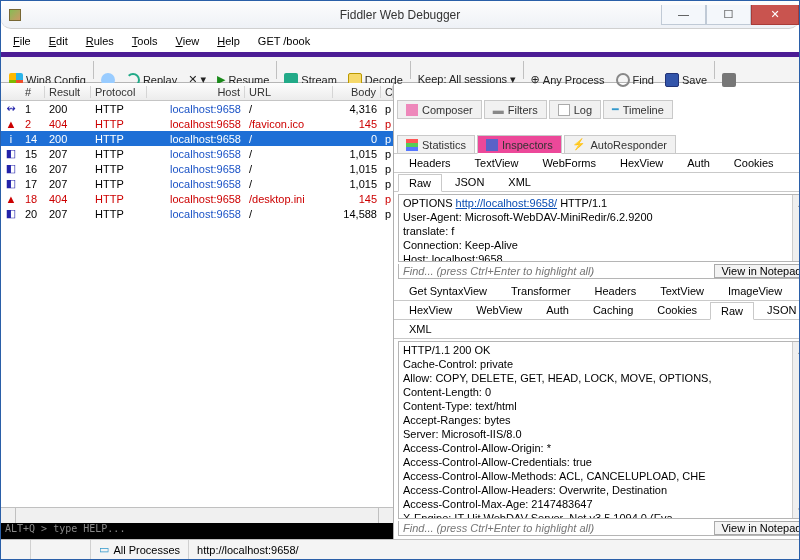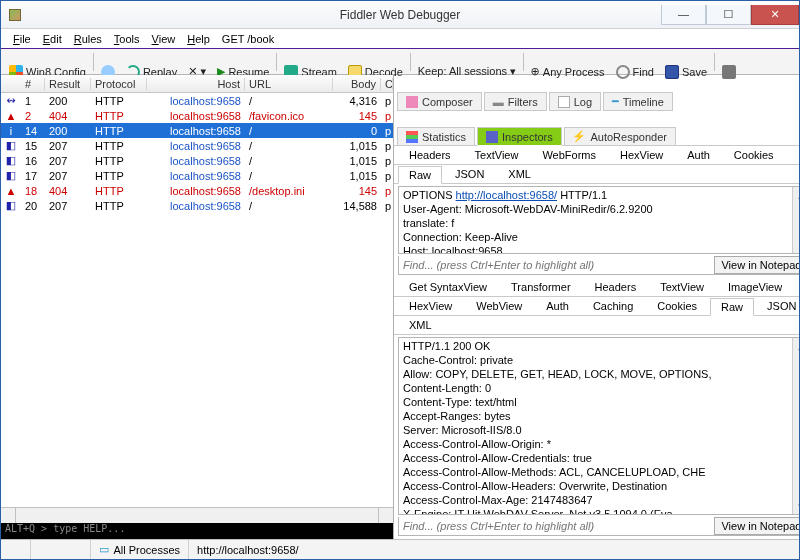--- a/index.html
+++ b/index.html
@@ -1,22 +1,22 @@
 <!DOCTYPE html>
 <html><head>
 <meta charset="utf-8">
 <style>
 * { box-sizing: border-box; margin: 0; padding: 0; font-family: "Segoe UI", Tahoma, sans-serif; font-size: 11px; }
 body { width: 800px; height: 560px; background: #fff; overflow: hidden; display: flex; flex-direction: column; border: 1px solid #2a5fa8; }
-.titlebar { height: 28px; background: linear-gradient(180deg,#fdfdfd,#eef1f6); display:flex; align-items:center; padding-left:8px; position:relative; border-bottom:1px solid #d0d0d0;}
+.titlebar { height: 28px; background: linear-gradient(180deg,#fdfdfd,#eef1f6); display:flex; align-items:center; padding-left:8px; position:relative; border-bottom:1px solid #d0d0d0;border-radius:10px;}
 .titlebar .title { position:absolute; left:0; right:0; text-align:center; font-size:12px; color:#333; pointer-events:none;}
 .titlebar .winbtns { margin-left:auto; display:flex; }
 .winbtn { width:45px; height:20px; display:flex; align-items:center; justify-content:center; border:1px solid #c0cad6; border-top:none; background:#f4f7fb; color:#333; }
 .winbtn.close { background:#c9544f; border-color:#a83c38; color:#fff; width:48px;}
-.menubar { height:20px; display:flex; align-items:center; padding:0 6px; gap:0; border-bottom:1px solid #4c1d95;}
+.menubar { height:28px; display:flex; align-items:center; padding:0 6px; gap:6px; border-bottom:5px solid #4c1d95;}
 .menubar .menu { padding:1px 6px; cursor:default;}
 .menubar .menu u { text-decoration:underline; }
 .toolbar { height:26px; display:flex; align-items:center; border-bottom:1px solid #b5b5b5; background:#f4f4f4; padding:0 3px; gap:1px;}
 .toolbar .tb { display:flex; align-items:center; gap:3px; padding:2px 5px; color:#222; white-space:nowrap;margin-top:20px;}
 .toolbar .sep { width:1px; height:18px; background:#c0c0c0; margin:0 1px;}
 .toolbar .ico { width:14px; height:14px; display:inline-block; border-radius:2px;}
 .content { flex:1; display:flex; min-height:0;}
 .leftpane { width:393px; display:flex; flex-direction:column; border-right:1px solid #b0b0b0; min-height:0;}
 .grid-head, .grid-row { display:flex; align-items:center;}
 .grid-head { background:linear-gradient(180deg,#fdfdfd,#ececec); border-bottom:1px solid #c5c5c5; height:18px;}
@@ -29,21 +29,21 @@
 .grid-row.err { color:#c00; }
 .grid-row .c-host { color:#1b53c6;} .grid-row.err .c-host{color:#c00;} .grid-row.sel .c-host{color:#fff;}
 .grid-scroll { height:16px; background:#f0f0f0; border-top:1px solid #c0c0c0; position:relative;}
 .grid-scroll::before{content:"";position:absolute;left:0;width:14px;height:100%;border-right:1px solid #c0c0c0;}
 .grid-scroll::after{content:"";position:absolute;right:0;width:14px;height:100%;border-left:1px solid #c0c0c0;}
 .cmdline { height:16px; background:#000; color:#888; padding:0 4px; font-family:Consolas,monospace; font-size:10px;}
 .rightpane { flex:1; display:flex; flex-direction:column; min-height:0;}
 .tabrow { display:flex; flex-wrap:wrap; padding:0 2px;}
 .tabrow.bottom-border{border-bottom:1px solid #c9c9c9;}
 .tab { padding:2px 8px; border:1px solid #c9c9c9; background:#f1f1f1; margin:16px 1px 0 1px; color:#333; display:flex; align-items:center; gap:4px; position:relative; top:1px; border-bottom:1px solid #c9c9c9;}
-.tab.sel { background:#84cc16; border-bottom-color:#fff; z-index:2;}
+.tab.sel { background:#ec4899; border-bottom-color:#fff; z-index:2;}
 .sub { display:flex; padding:0 4px; border-bottom:1px solid #c9c9c9;}
 .subt { padding:2px 10px; border:1px solid transparent; margin-right:2px;}
 .subt.sel { border:1px solid #c9c9c9; border-bottom-color:#fff; background:#fff; position:relative; top:1px;}
 .pane-box { border:1px solid #b5b5b5; margin:2px 4px; display:flex; flex-direction:column;}
 .raw { font-family:Consolas,"Courier New",monospace; font-size:11px; padding:2px 4px; line-height:13px; overflow:hidden; position:relative; background:#fff;}
 .raw.req { height:66px;} .raw.res { height:176px;}
 .raw a { color:#0a4db3; text-decoration:underline;}
 .raw .vscroll{position:absolute;right:0;top:0;bottom:0;width:16px;background:#efefef;border-left:1px solid #ccc;}
 .raw .vscroll .up,.raw .vscroll .dn{height:16px;display:flex;align-items:center;justify-content:center;color:#555;}
 .findrow { display:flex; border:1px solid #b5b5b5; border-top:none; margin:0 4px 3px 4px; height:20px;}

